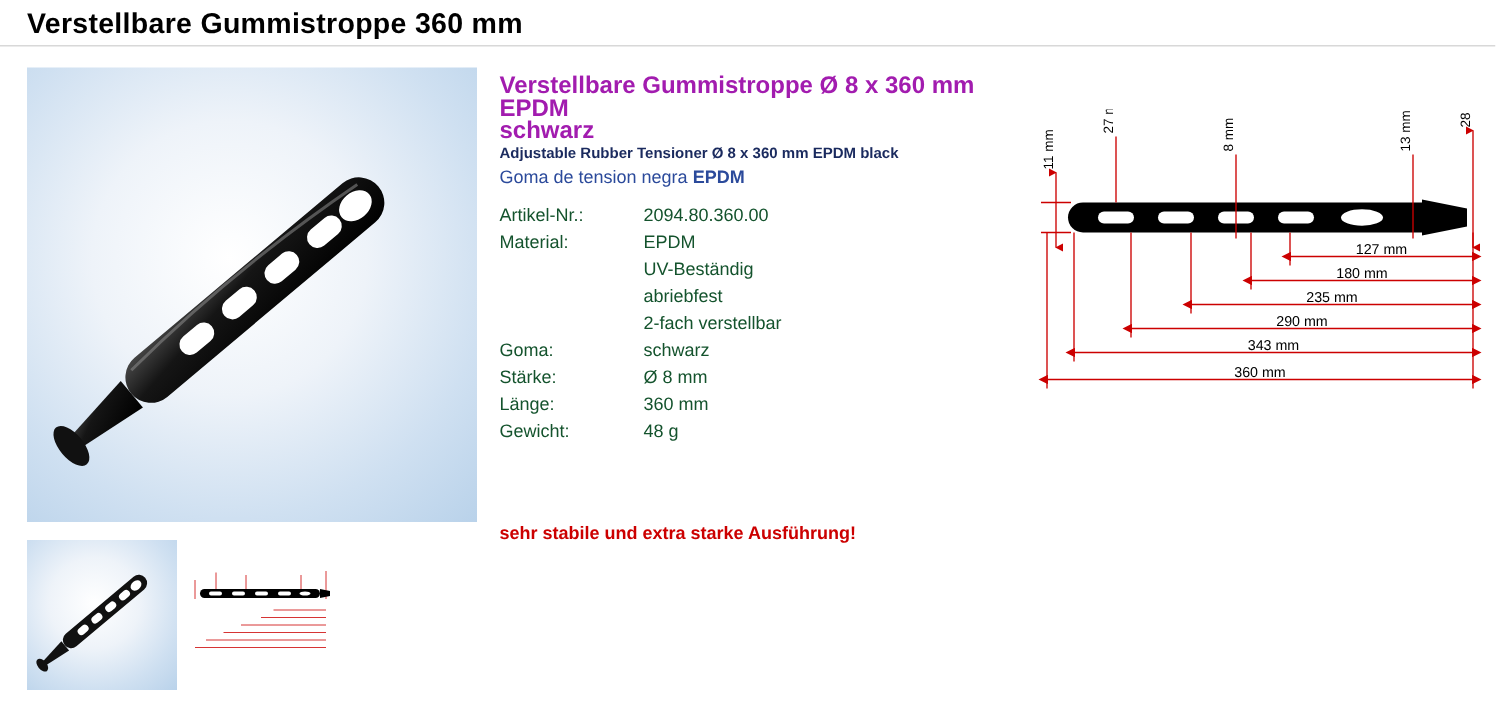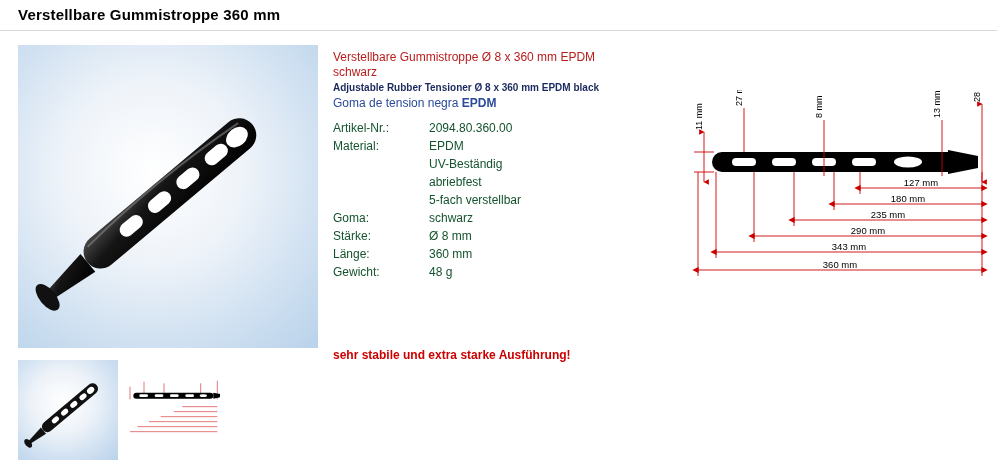--- a/index.html
+++ b/index.html
@@ -13,21 +13,21 @@
     font-family: "Liberation Sans", sans-serif;
     font-size: 12px;
     color: #000000;
     position: relative;
     overflow: hidden;
   }
   .page-title {
     position: absolute;
     left: 18px;
     top: 6px;
-    font-size: 15px;
+    font-size: 19px;
     font-weight: bold;
     color: #000000;
     letter-spacing: 0.2px;
   }
   .title-rule {
     position: absolute;
     left: 0;
     top: 30px;
     width: 997px;
     height: 1px;
@@ -66,23 +66,23 @@
   }
 
   
   .info {
     position: absolute;
     left: 333px;
     top: 50px;
     width: 360px;
   }
   .head-de {
-    font-weight: normal;
-    color: #b91c1c;
-    font-size: 12px;
+    font-weight: bold;
+    color: #a21caf;
+    font-size: 16px;
     line-height: 15px;
   }
   .head-en {
     font-weight: bold;
     color: #1a2a5e;
     font-size: 10px;
     line-height: 15px;
   }
   .lang-fr, .lang-es {
     color: #2b4a9b;
@@ -115,21 +115,21 @@
     top: 348px;
     font-size: 12px;
     font-weight: bold;
     color: #cc0000;
   }
 
   
   .drawing {
     position: absolute;
     left: 690px;
-    top: 90px;
+    top: 73px;
     width: 300px;
     height: 220px;
   }
   svg { display: block; }
 </style>
 </head>
 <body>
 
 <div class="page-title">Verstellbare Gummistroppe 360 mm</div>
 <div class="title-rule"></div>
@@ -227,21 +227,21 @@
       <tr>
         <td class="label"></td>
         <td class="value">UV-Beständig</td>
       </tr>
       <tr>
         <td class="label"></td>
         <td class="value">abriebfest</td>
       </tr>
       <tr>
         <td class="label"></td>
-        <td class="value">5-fach verstellbar</td>
+        <td class="value">2-fach verstellbar</td>
       </tr>
       <tr>
         <td class="label">Goma:</td>
         <td class="value">schwarz</td>
       </tr>
       <tr>
         <td class="label">Stärke:</td>
         <td class="value">Ø 8 mm</td>
       </tr>
       <tr>

